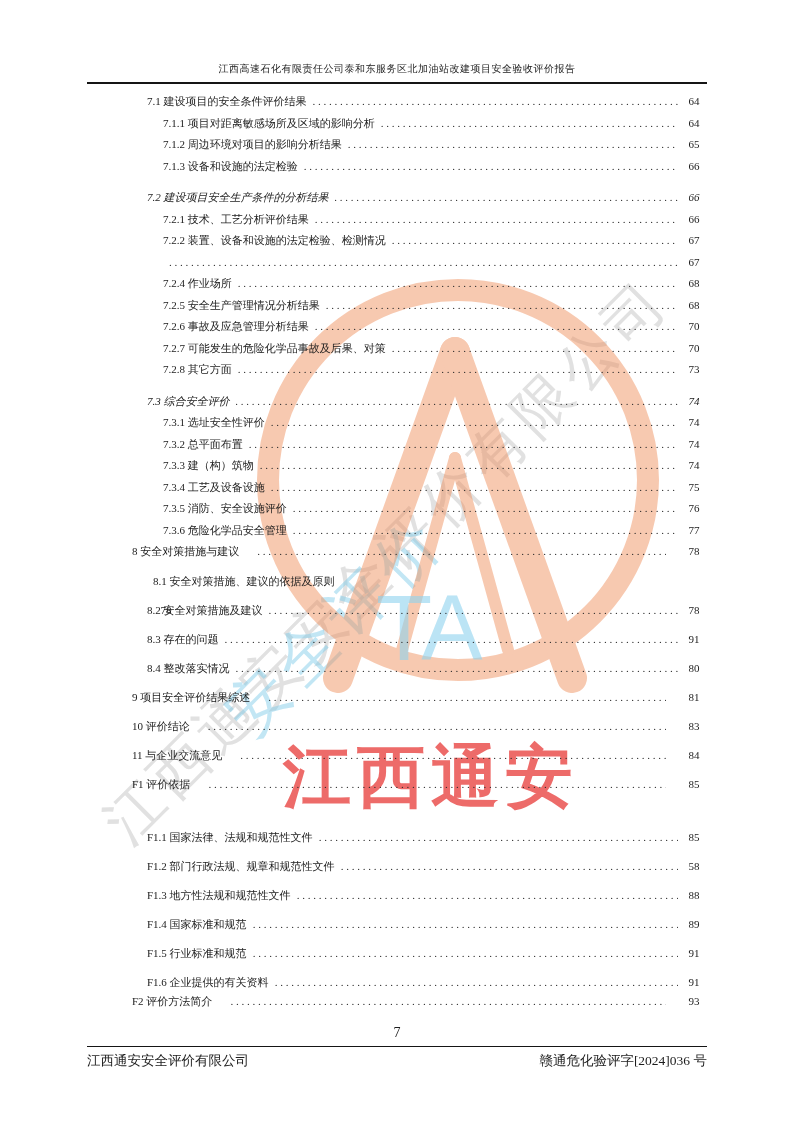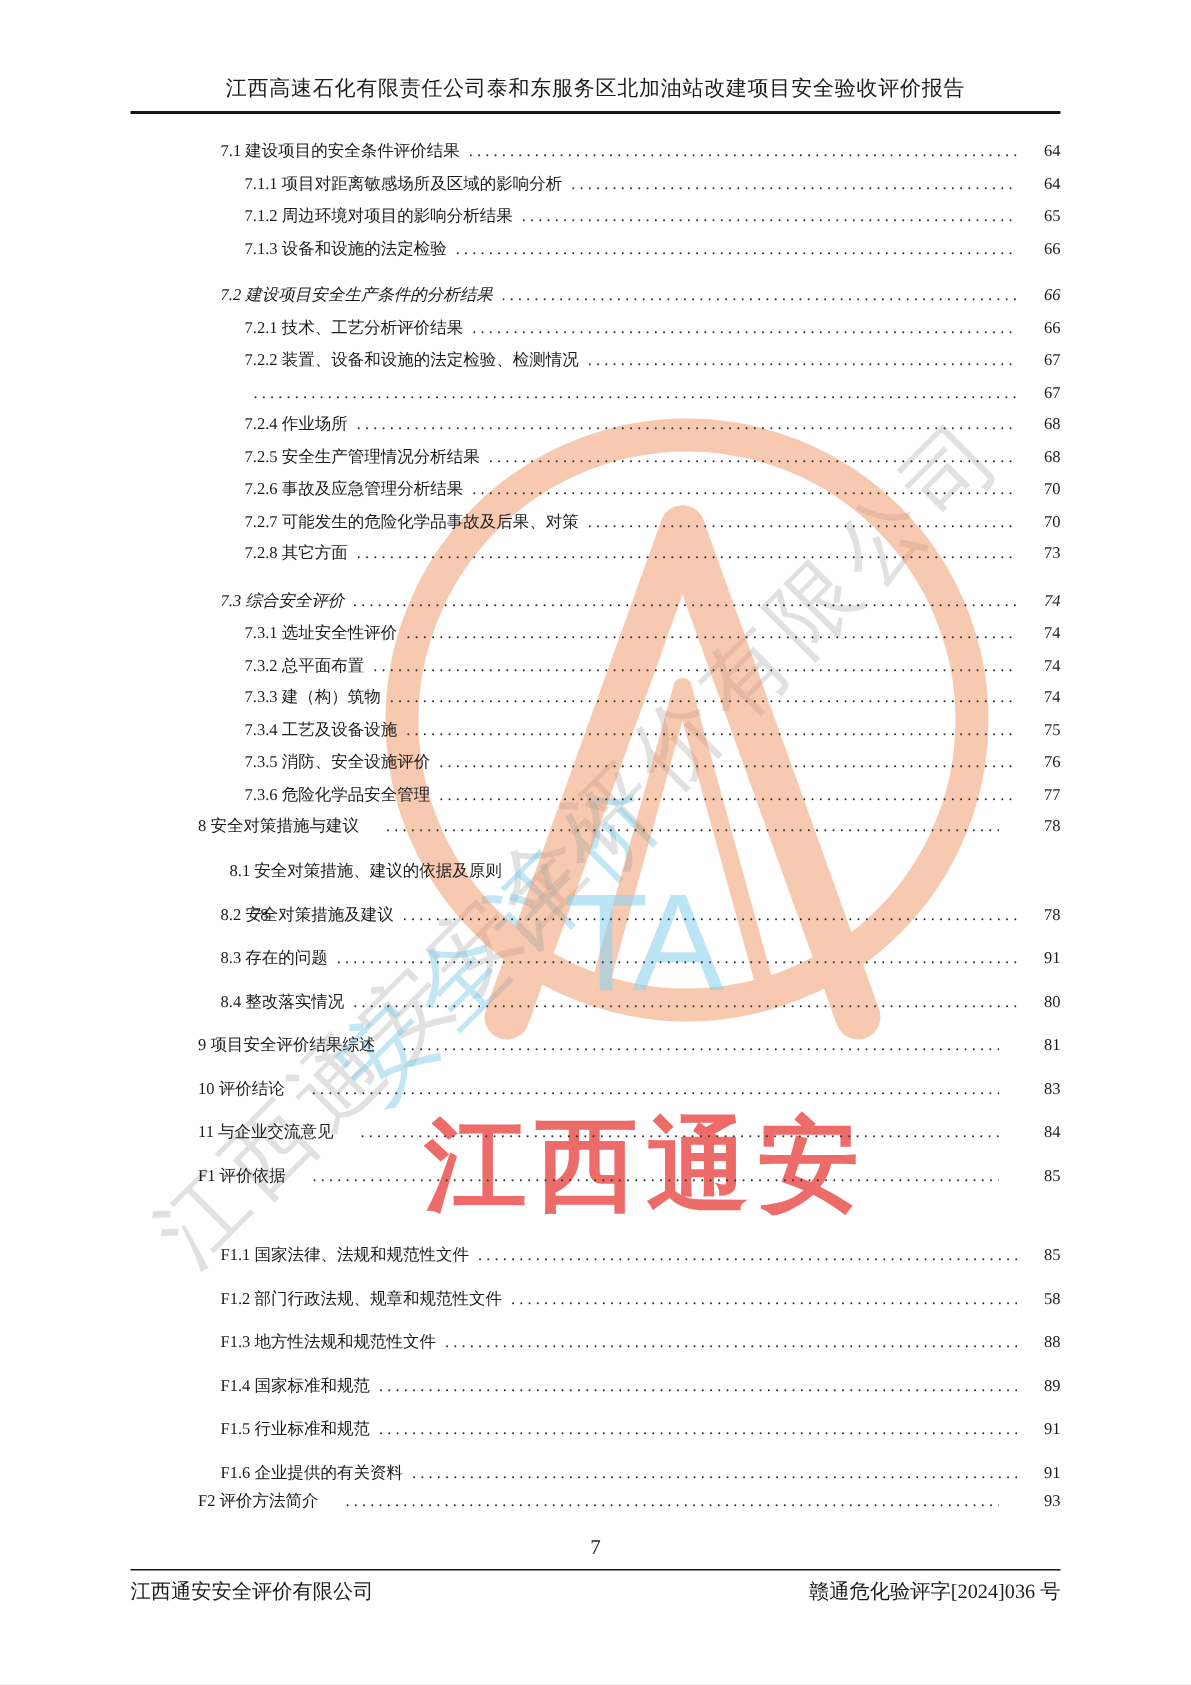--- a/index.html
+++ b/index.html
@@ -7,37 +7,37 @@
     width:794px;height:1123px;position:relative;background:#ffffff;
     overflow:hidden;margin:0 auto;
     font-family:"Liberation Serif","DejaVu Serif",serif;color:#1c1c1c;
   }
   .content{position:relative;z-index:1;}
   
   .header{
     position:absolute;top:50px;left:87px;width:620px;
     text-align:center;border-bottom:2px solid #151515;padding-bottom:6px;
   }
-  .header-title{font-size:14px;letter-spacing:0.5px;white-space:nowrap;}
+  .header-title{font-size:10px;letter-spacing:0.5px;white-space:nowrap;margin-top:12px;}
   
   .toc{position:absolute;top:91px;left:87px;width:620px;font-size:11px;}
   .toc-row{display:flex;align-items:baseline;height:21.5px;line-height:21.5px;}
   .toc-row.spread{height:29px;line-height:29px;}
   .toc-row.gap{margin-top:10px;font-style:italic;}
   .toc-row.gap4{margin-top:4px;flex-direction:column;}
   .toc-row.gap12{margin-top:24px;}
   .toc-row.tight{margin-top:-6px;}
   .toc-row.chap{padding-left:45px;gap:12px;}
   .toc-row.l1{padding-left:60px;}
   .toc-row.sub{padding-left:60px;}
   .toc-row.l2{padding-left:76px;}
   .toc-label{white-space:nowrap;}
   .leader{flex:1 1 auto;overflow:hidden;white-space:nowrap;margin:0 3px 0 6px;color:#2b2b2b;}
   .leader::after{content:". . . . . . . . . . . . . . . . . . . . . . . . . . . . . . . . . . . . . . . . . . . . . . . . . . . . . . . . . . . . . . . . . . . . . . . . . . . . . . . . . . . . . . . . . . . . . . . . . . . . . . . . . . . . . . . . . . . . . . . .";}
-  .pagenum{flex:0 0 auto;min-width:26px;text-align:right;}
+  .pagenum{flex:0 0 auto;min-width:26px;text-align:center;}
   
   .footer{position:absolute;top:1024px;left:87px;width:620px;}
   .footer-pagenum{text-align:center;font-size:14px;line-height:18px;}
   .footer-rule{border-top:1.5px solid #151515;margin-top:4px;}
   .footer-row{display:flex;justify-content:space-between;font-size:13.5px;margin-top:5px;}
   
   .watermark{position:absolute;inset:0;z-index:0;pointer-events:none;}
 </style>
 </head>
 <body>

